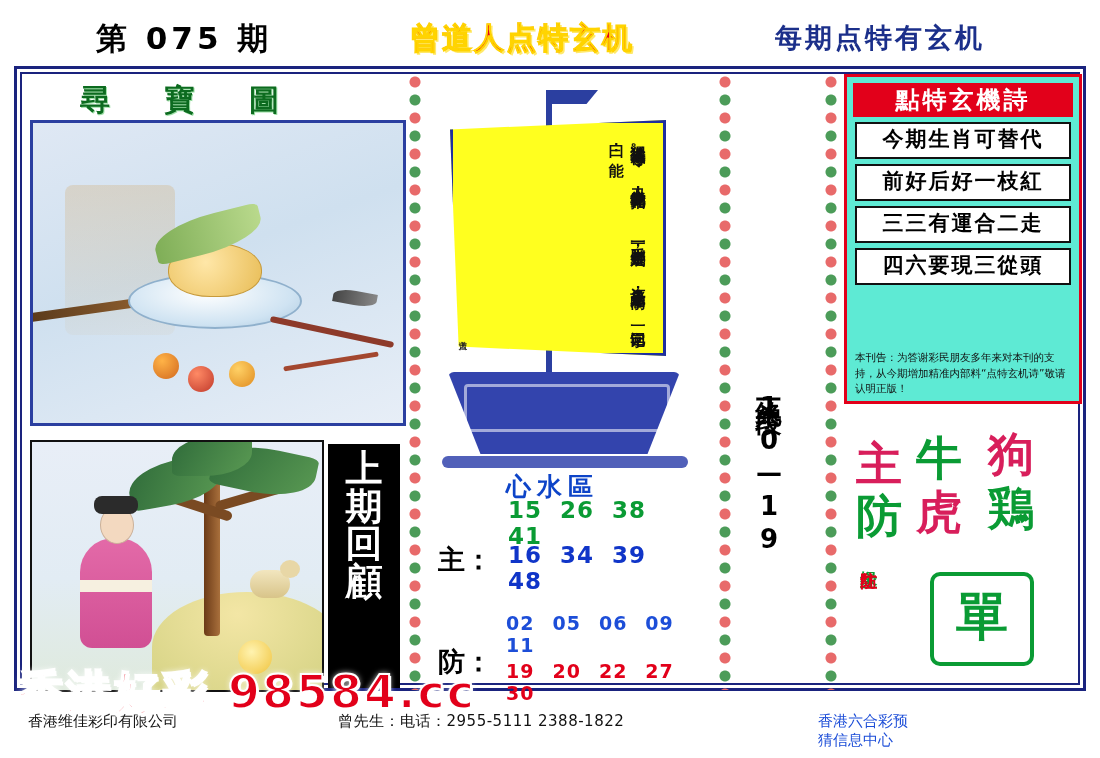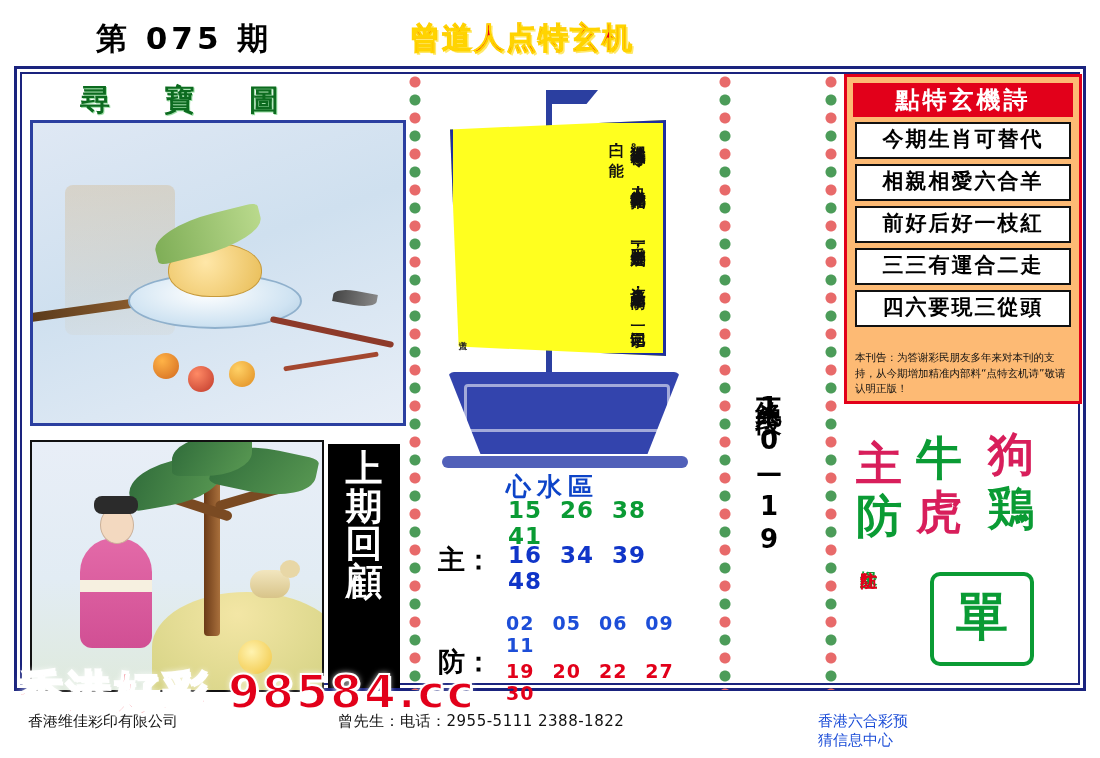--- a/index.html
+++ b/index.html
@@ -199,21 +199,21 @@
     position:absolute;left:752px;top:380px;
     writing-mode:vertical-rl;text-orientation:upright;
     font-size:26px;font-weight:bold;color:#000;
     letter-spacing:3px;height:290px;
   }
 
   
   .col-right{position:absolute;left:840px;top:72px;width:240px;height:618px;}
   .poem-box{
     position:absolute;left:4px;top:2px;width:238px;height:330px;
-    border:3px solid #e2001a;background:#fdba74;box-sizing:border-box;
+    border:3px solid #e2001a;background:#5eead4;box-sizing:border-box;
   }
   .poem-title{
     margin:6px 6px 4px 6px;height:34px;background:#e2001a;
     color:#fff;font-size:24px;font-weight:bold;text-align:center;
     letter-spacing:3px;line-height:34px;
   }
   .poem-line{
     margin:5px 8px;height:33px;border:2px solid #111;
     font-size:21px;font-weight:bold;color:#000;
     text-align:center;line-height:31px;letter-spacing:2px;
@@ -274,20 +274,21 @@
   }
 </style>
 </head>
 <body>
 
 <div class="page">
 
   <div class="hdr">
     <div class="issue">第 075 期</div>
     <div class="hdr-red">曾道人点特玄机</div>
+    <div class="hdr-blue">每期点特有玄机</div>
   </div>
 
   <div class="frame">
     <div class="inner"></div>
   </div>
 
   <div class="divider div1"></div>
   <div class="divider div2"></div>
   <div class="divider div3"></div>
 
@@ -362,21 +363,20 @@
       <span class="n-red">19</span><span class="n-red">20</span><span class="n-red">22</span><span class="n-red">27</span><span class="n-red">30</span>
     </div>
   </div>
 
   <div class="juesha">绝杀一段10—19</div>
 
   <div class="col-right">
     <div class="poem-box">
       <div class="poem-title">點特玄機詩</div>
       <div class="poem-line">今期生肖可替代</div>
-      <div class="poem-line">相親相愛六合羊</div>
       <div class="poem-line">前好后好一枝紅</div>
       <div class="poem-line">三三有運合二走</div>
       <div class="poem-line">四六要現三從頭</div>
       <div class="poem-note">本刊告：为答谢彩民朋友多年来对本刊的支持，从今期增加精准内部料“点特玄机诗”敬请认明正版！</div>
     </div>
 
     <div class="big-words">
       <div class="bw bw-zhu">主</div>
       <div class="bw bw-niu">牛</div>
       <div class="bw bw-gou">狗</div>

